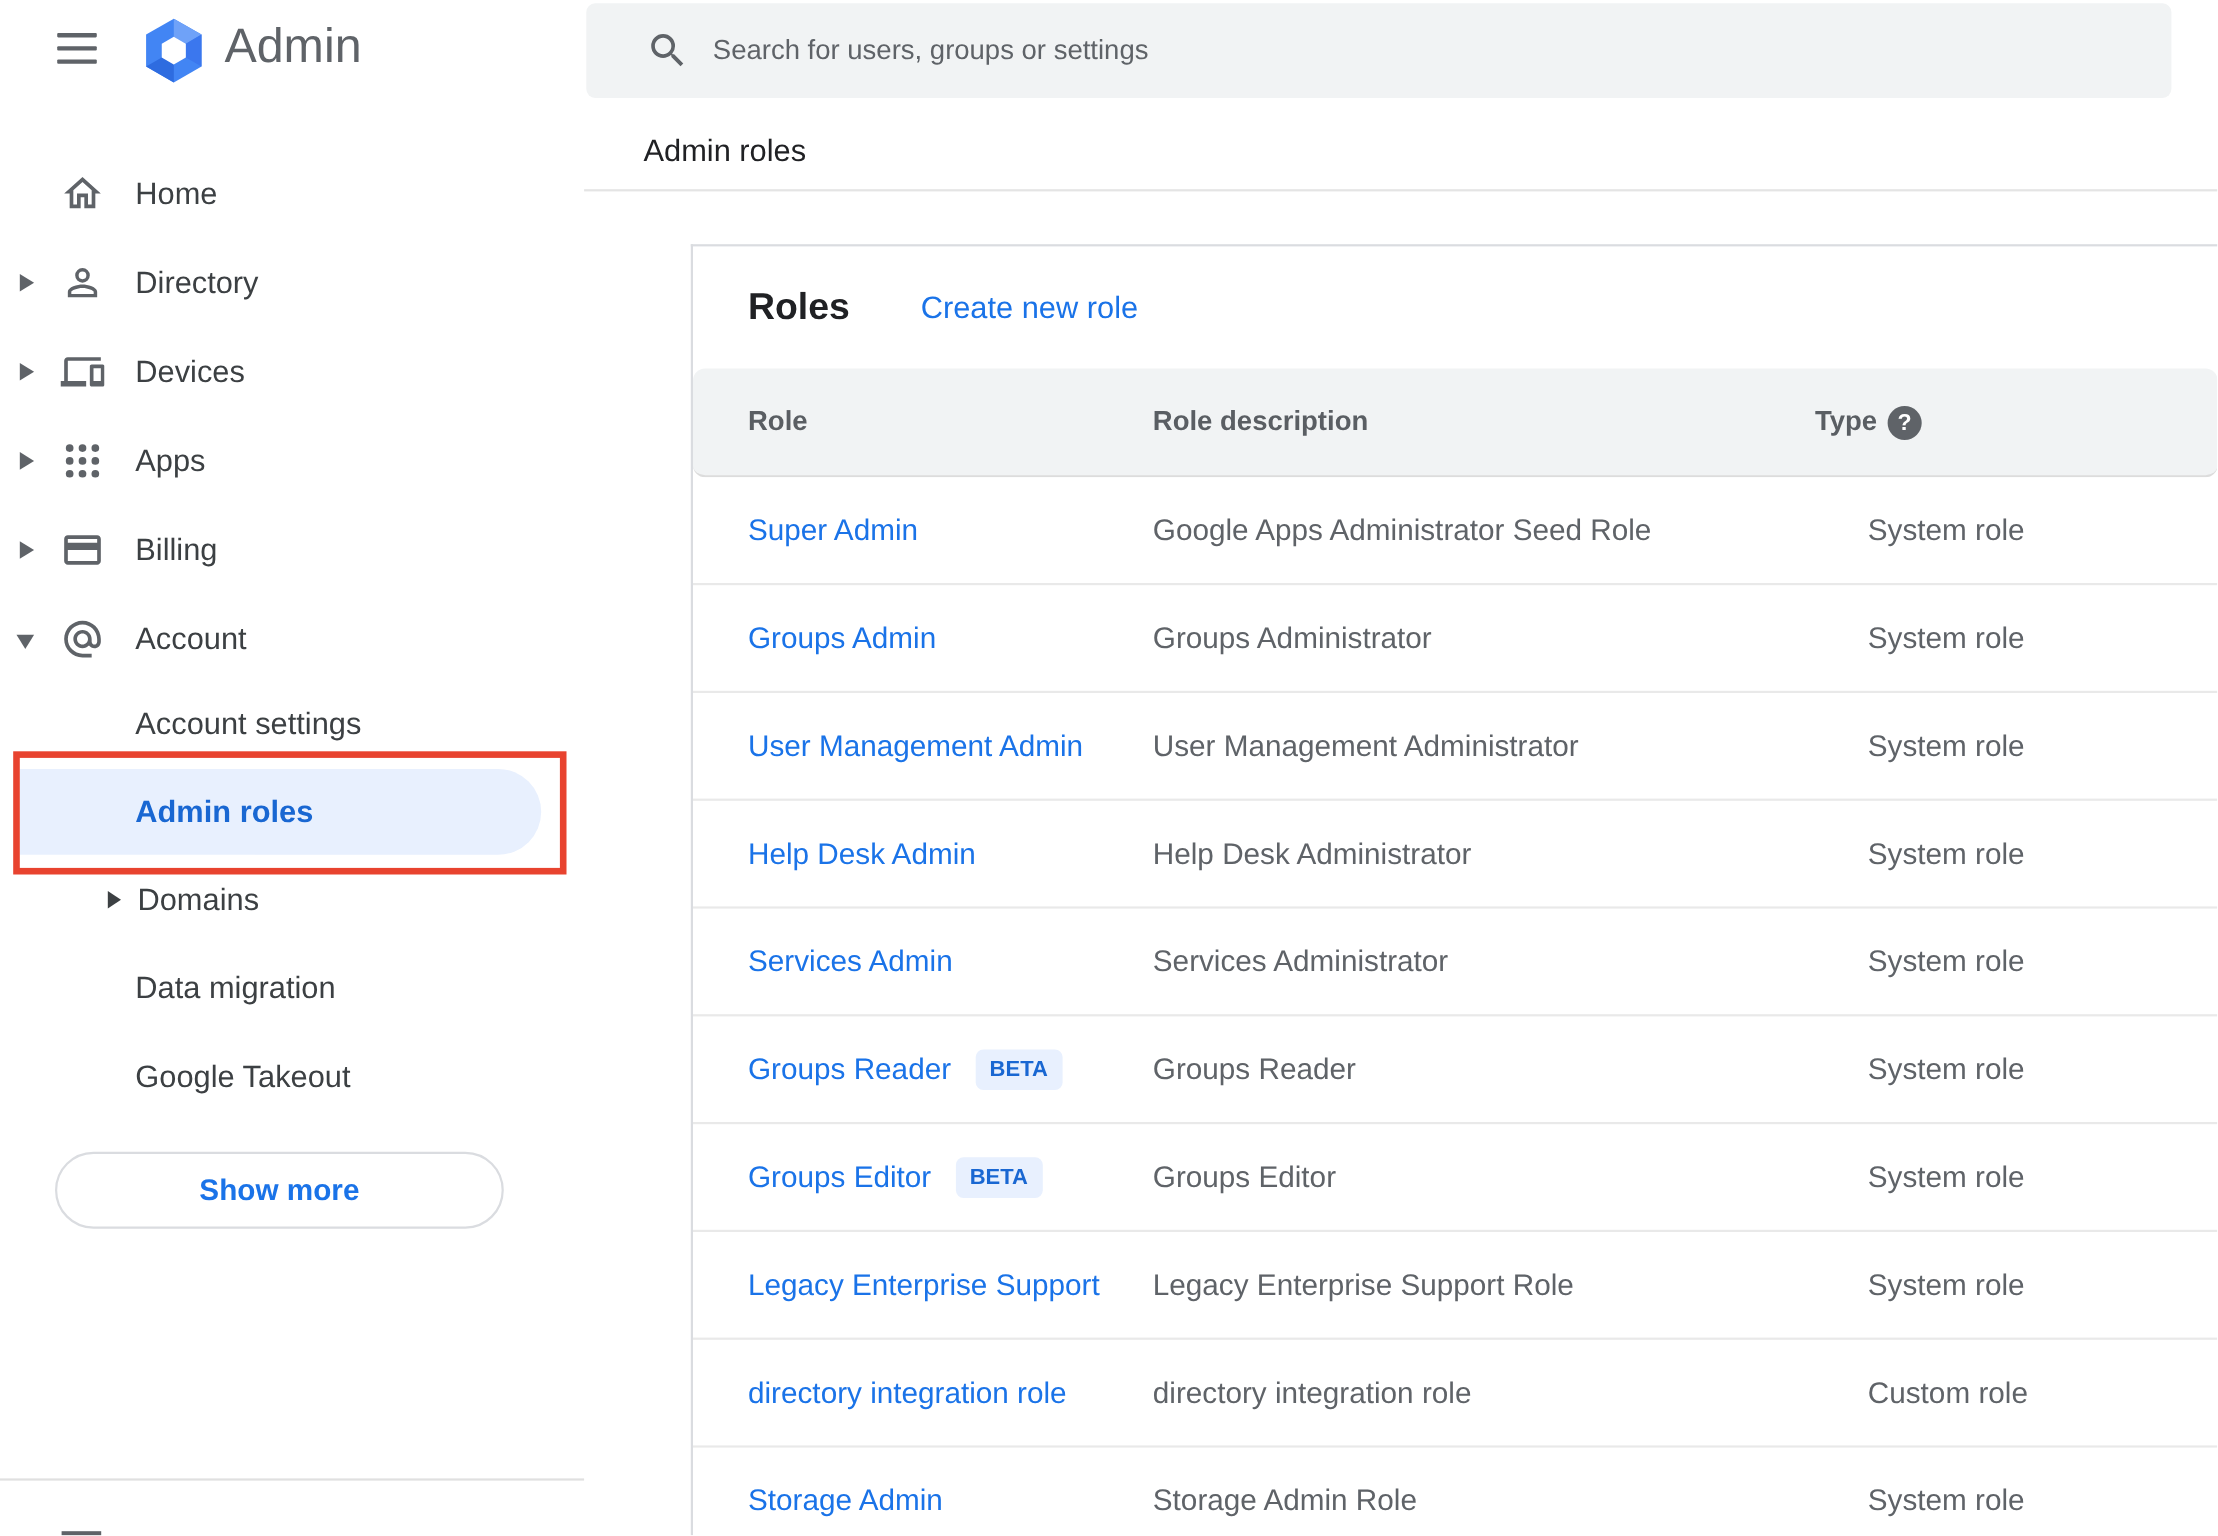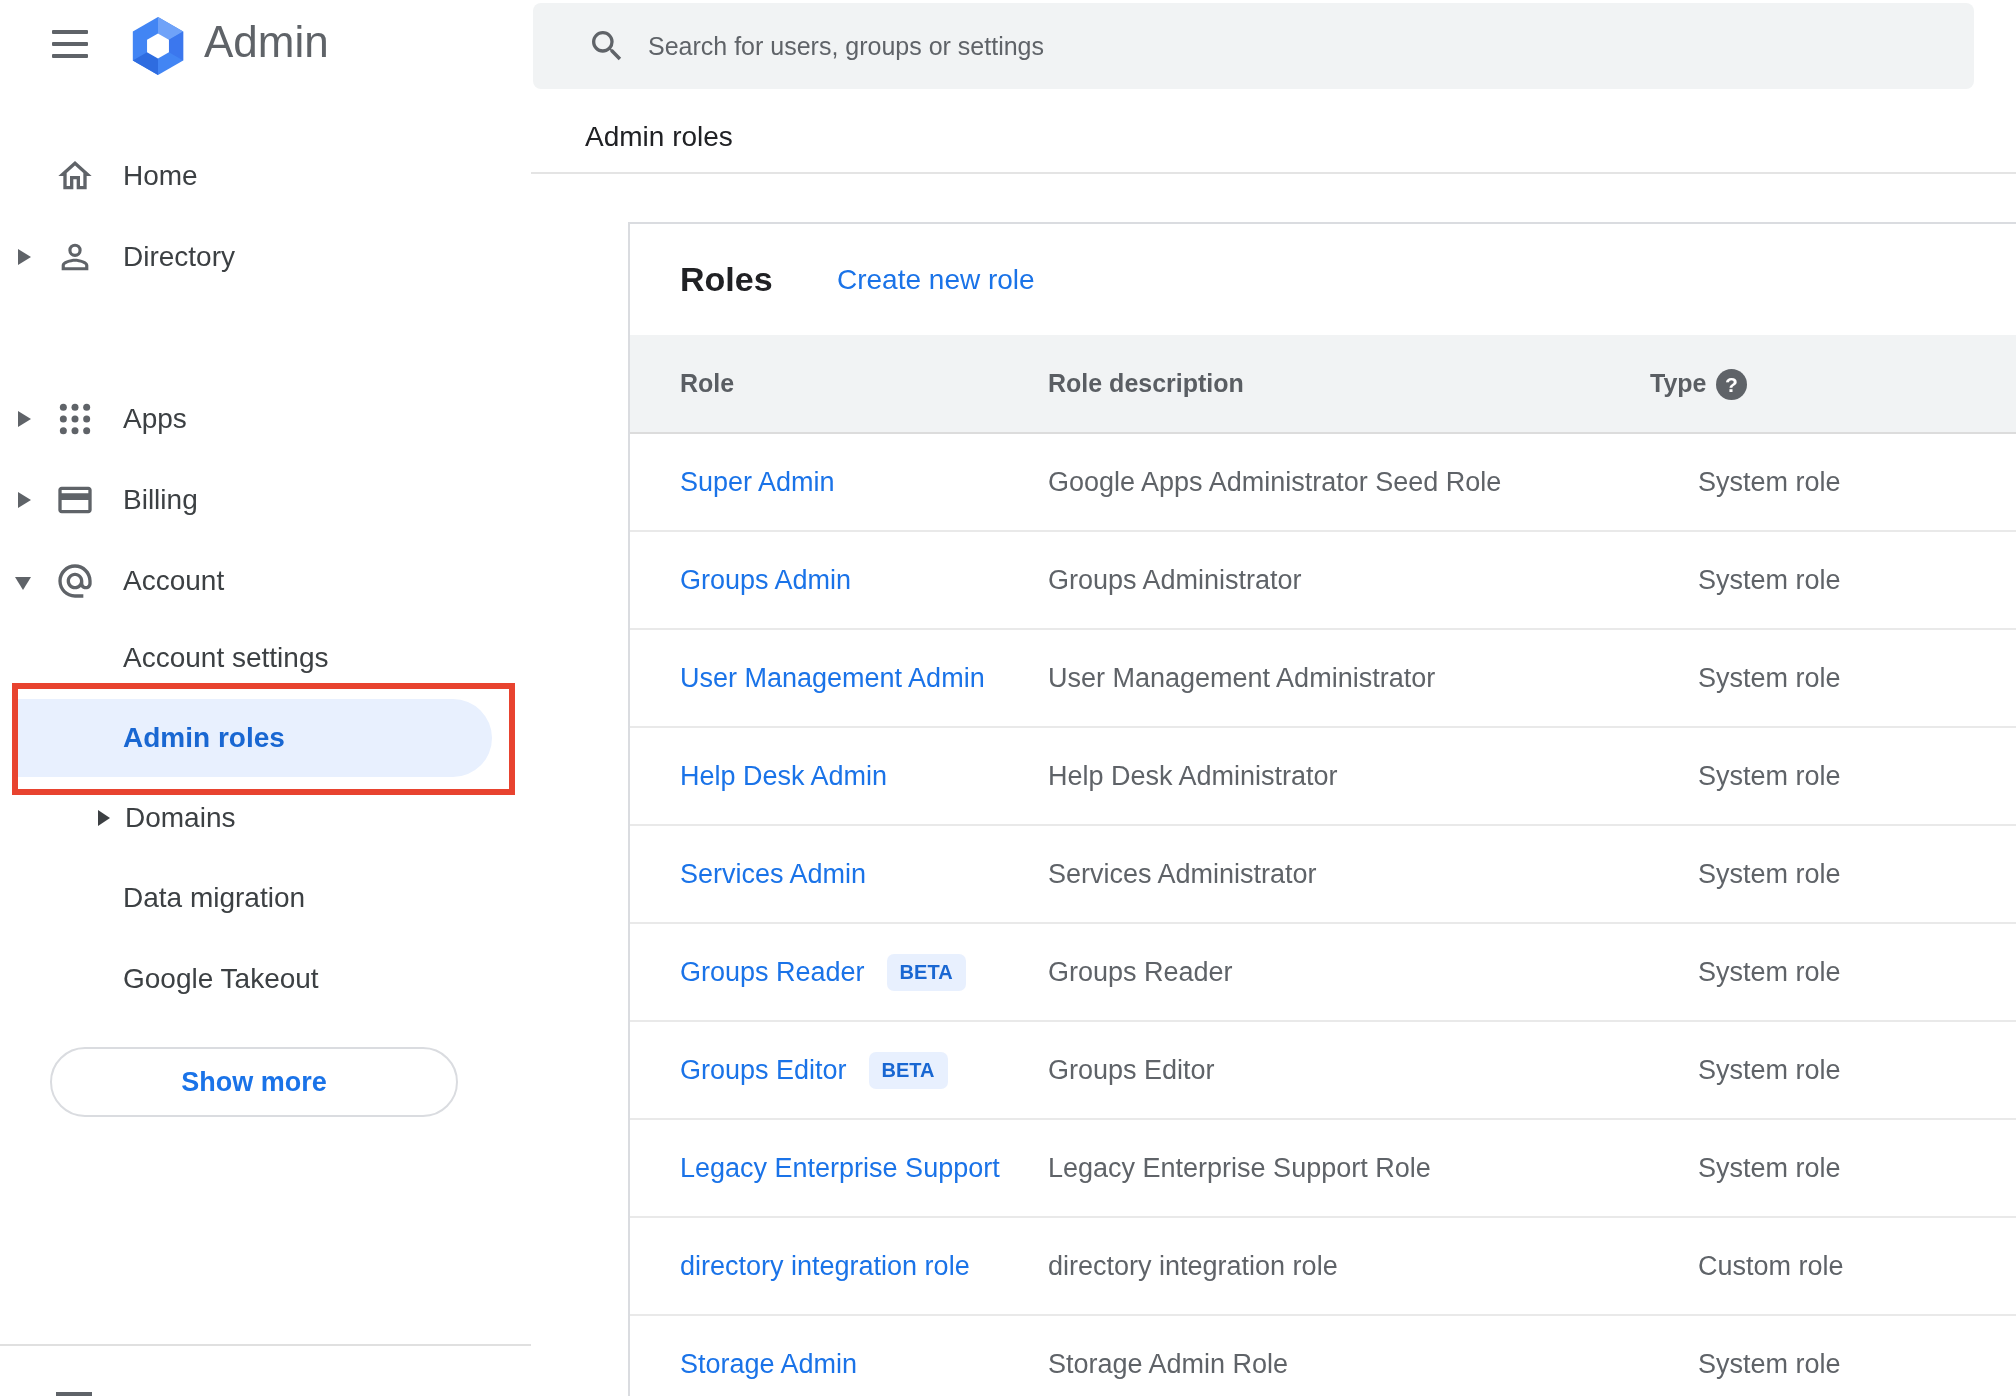--- a/index.html
+++ b/index.html
@@ -78,21 +78,21 @@
   
   .card{position:absolute;left:628px;top:222px;width:1388px;height:1174px;background:#fff;
     border-left:2px solid var(--card-border);border-top:2px solid var(--card-border);overflow:hidden;}
   .card-head{position:absolute;left:0;top:0;width:100%;height:111px;}
   .card-title{position:absolute;left:50px;top:0;height:111px;line-height:111px;font-size:34px;
     font-weight:700;color:var(--text-dark);}
   .create-link{position:absolute;left:207px;top:0;height:111px;line-height:111px;font-size:28px;
     color:var(--link-blue);cursor:pointer;}
 
   .thead{position:absolute;left:0;top:111px;width:100%;height:99px;background:var(--thead-bg);
-    border-bottom:2px solid #dcdcdc;}
+    border-bottom:2px solid #dcdcdc;border-radius:11px;}
   .th{position:absolute;top:0;height:97px;line-height:97px;font-size:25px;font-weight:700;color:#5a5e63;}
   .th.c-role{left:50px;} .th.c-desc{left:418px;} .th.c-type{left:1020px;}
   .help-icon{position:absolute;left:1086px;top:34px;width:31px;height:31px;border-radius:50%;
     background:#5f6368;color:#fff;font-size:21px;font-weight:700;text-align:center;line-height:31px;cursor:pointer;}
 
   .tbody{position:absolute;left:0;top:210px;width:100%;}
   .trow{position:relative;width:100%;height:98px;border-bottom:2px solid var(--row-border);}
   .cell-role{position:absolute;left:50px;top:0;height:96px;display:flex;align-items:center;}
   .role-link{font-size:27px;color:var(--link-blue);cursor:pointer;}
   .beta-badge{display:inline-block;margin-left:22px;background:var(--selected-bg);color:var(--selected-blue);
@@ -134,20 +134,29 @@
     <div class="nav-item" id="nav-directory">
       <span class="nav-arrow"></span>
       <span class="nav-icon">
         <svg viewBox="0 0 24 24">
             <path d="M12 5.9a2.1 2.1 0 1 1 0 4.2 2.1 2.1 0 0 1 0-4.2m0 9c2.97 0 6.1 1.46 6.1 2.1v1.1H5.9V17c0-.64 3.13-2.1 6.1-2.1M12 4a4 4 0 1 0 0 8 4 4 0 0 0 0-8zm0 9c-2.67 0-8 1.34-8 4v3h16v-3c0-2.66-5.33-4-8-4z"></path>
           </svg>
       </span>
       <span class="nav-label">Directory</span>
     </div>
 
+    <div class="nav-item" id="nav-devices">
+      <span class="nav-arrow"></span>
+      <span class="nav-icon">
+        <svg viewBox="0 0 24 24">
+            <path d="M4 6h18V4H4c-1.1 0-2 .9-2 2v11H0v3h14v-3H4V6zm19 2h-6c-.55 0-1 .45-1 1v10c0 .55.45 1 1 1h6c.55 0 1-.45 1-1V9c0-.55-.45-1-1-1zm-1 9h-4v-7h4v7z"></path>
+          </svg>
+      </span>
+      <span class="nav-label">Devices</span>
+    </div>
 
     <div class="nav-item" id="nav-apps">
       <span class="nav-arrow"></span>
       <span class="nav-icon">
         <svg viewBox="0 0 24 24">
           <circle cx="5" cy="5" r="2.1"></circle>
             <circle cx="12" cy="5" r="2.1"></circle>
             <circle cx="19" cy="5" r="2.1"></circle>
           <circle cx="5" cy="12" r="2.1"></circle>
             <circle cx="12" cy="12" r="2.1"></circle>

